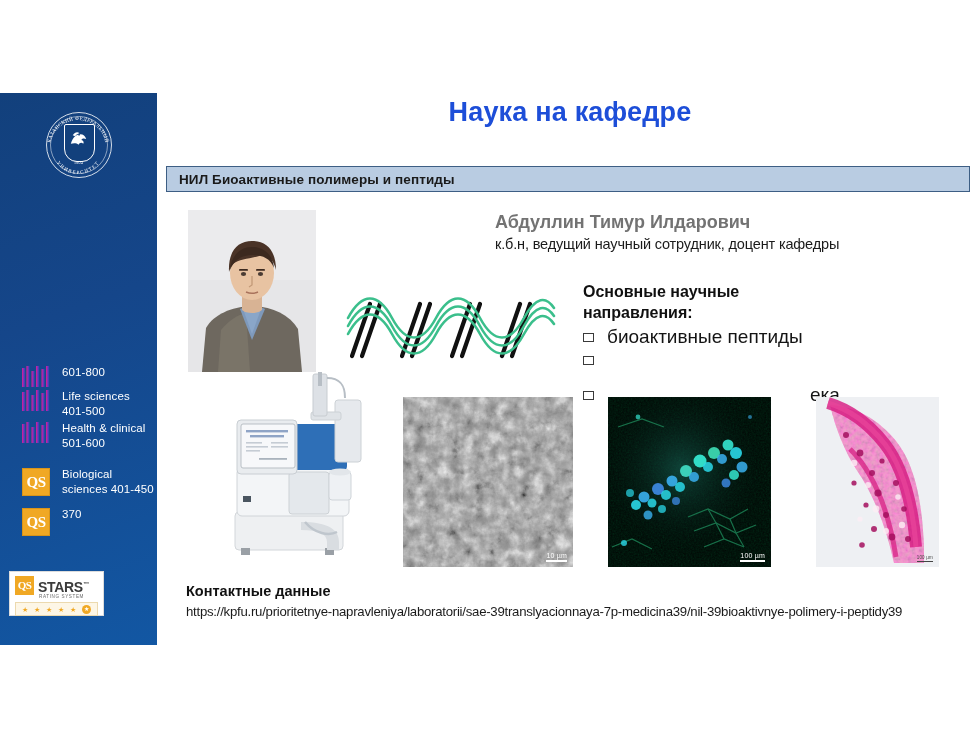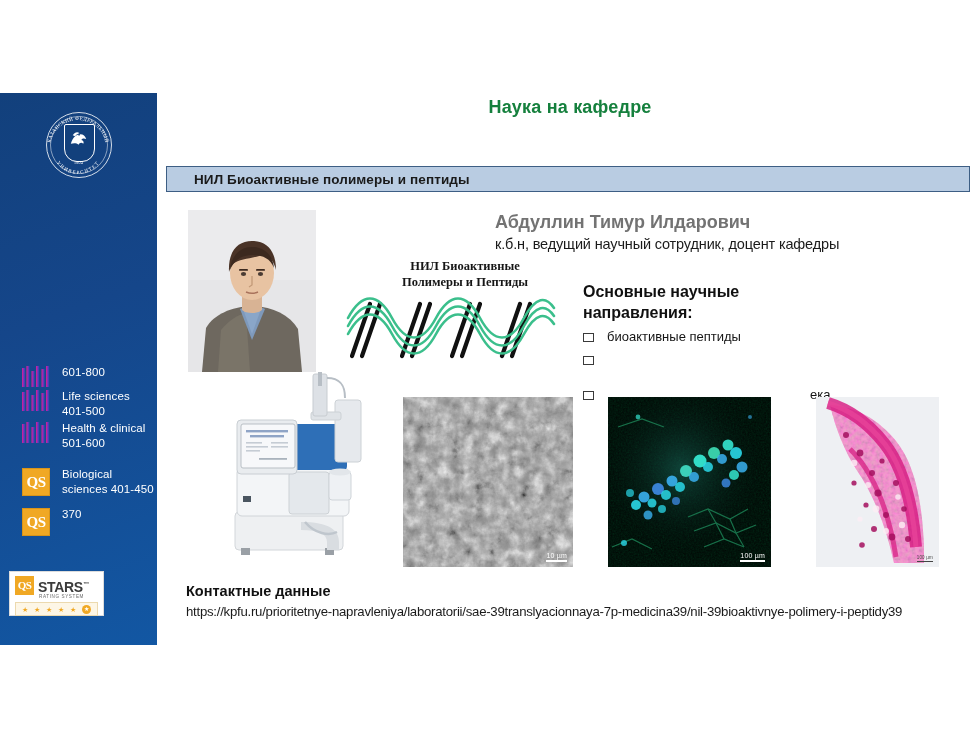--- a/index.html
+++ b/index.html
@@ -199,38 +199,38 @@
     text-align: center;
   }
 
   
   .page-title {
     position: absolute;
     left: 165px;
     top: 97px;
     width: 810px;
     text-align: center;
-    font-size: 18px;
+    font-size: 27px;
     font-weight: bold;
     letter-spacing: .2px;
-    color: #15803d;
+    color: #1d4ed8;
   }
 
   .section-bar {
     position: absolute;
     left: 166px;
     top: 166px;
     width: 804px;
     height: 26px;
     background: #b9cce2;
     border: 1px solid #3d5e84;
     box-sizing: border-box;
     display: flex;
     align-items: center;
-    padding-left: 27px;
+    padding-left: 12px;
     font-size: 13.5px;
     font-weight: bold;
     color: #1a1a1a;
     letter-spacing: .1px;
   }
 
   
   .portrait {
     position: absolute;
     left: 188px;
@@ -294,21 +294,21 @@
   }
   .dir-list {
     position: absolute;
     left: 583px;
     top: 325px;
     width: 290px;
   }
   .dir-item {
     display: flex;
     align-items: flex-start;
-    font-size: 13px;
+    font-size: 19px;
     line-height: 23px;
     color: #141414;
   }
   .dir-bullet {
     flex: 0 0 9px;
     width: 7px;
     height: 7px;
     border: 1.4px solid #3a3a3a;
     margin-top: 8px;
     margin-right: 13px;
@@ -524,24 +524,20 @@
 
       <path d="M64 66 L64 75 L61 77" stroke="#c39a78" stroke-width="1.3" fill="none"></path>
       <path d="M58 82 Q64 84.5 70 82" stroke="#a9735c" stroke-width="1.5" fill="none"></path>
     </svg>
   </div>
 
   <div class="person-name">Абдуллин Тимур Илдарович</div>
   <div class="person-role">к.б.н, ведущий научный сотрудник, доцент кафедры</div>
 
   <div class="lab-logo">
-    <div class="lab-text">
-      <div>НИЛ Биоактивные</div>
-      <div>Полимеры и Пептиды</div>
-    </div>
     <svg width="225" height="70" viewBox="0 0 225 70" style="position:absolute;left:0;top:36px">
 
       <g stroke="#111111" stroke-width="4.2" stroke-linecap="round" fill="none">
         <path d="M12 62 L30 10"></path>
         <path d="M22 62 L40 10"></path>
         <path d="M62 62 L80 10"></path>
         <path d="M72 62 L90 10"></path>
         <path d="M112 62 L130 10"></path>
         <path d="M122 62 L140 10"></path>
         <path d="M162 62 L180 10"></path>

